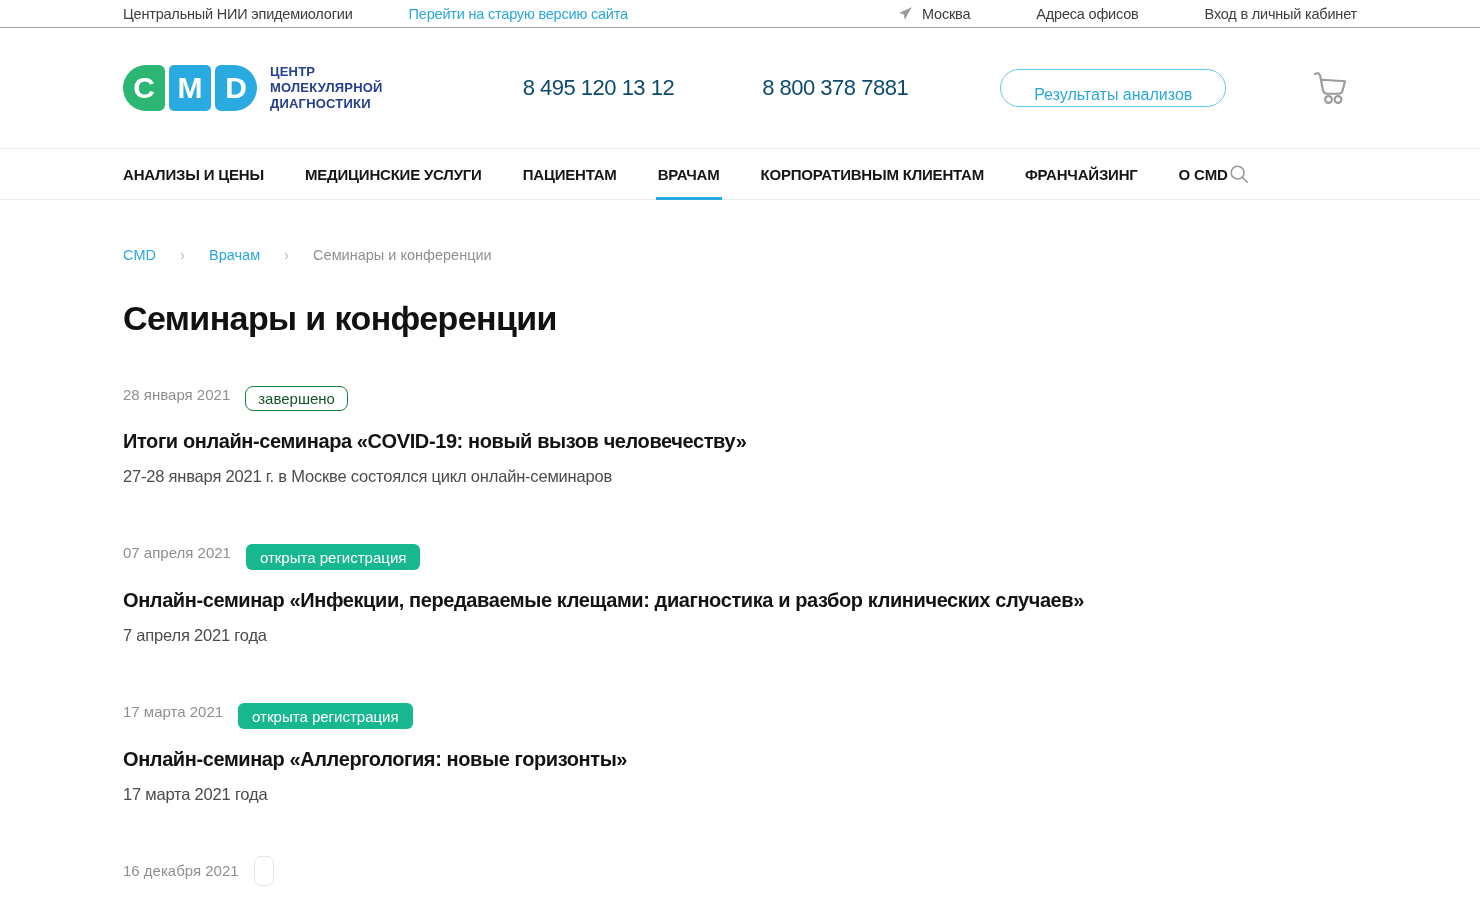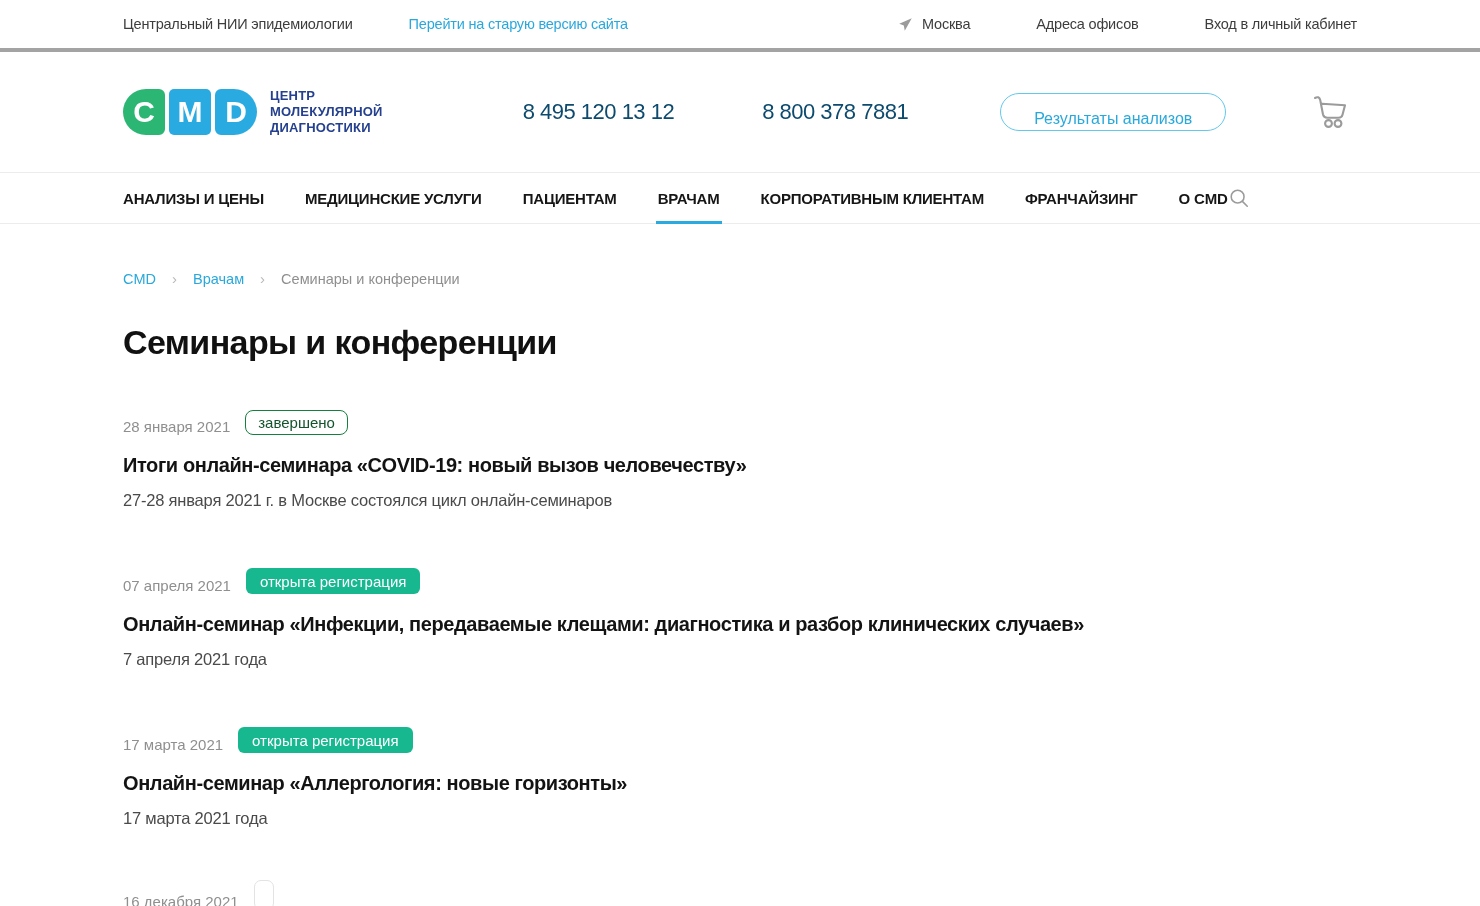--- a/index.html
+++ b/index.html
@@ -1,21 +1,21 @@
 <!DOCTYPE html>
 <html><head>
 <meta charset="utf-8">
 <style>
   * { margin: 0; padding: 0; box-sizing: border-box; }
   html, body { width: 1480px; height: 906px; background: #fff; overflow: hidden; }
   body { font-family: "Liberation Sans", sans-serif; color: #1c1c1c; }
   .container { width: 1234px; margin: 0 auto; }
 
   
-  .topbar { height: 52px; border-bottom: 4px solid #a3a3a3; }
+  .topbar { height: 28px; border-bottom: 1px solid #a3a3a3; }
   .topbar-inner { height: 100%; display: flex; align-items: center; justify-content: space-between; }
   .topbar-left { display: flex; align-items: center; gap: 56px; }
   .topbar-right { display: flex; align-items: center; gap: 66px; text-align: center; }
   .topbar span, .topbar a { font-size: 14.5px; color: #3d3d3d; letter-spacing: -0.2px; }
   .old-site-link { color: #29a8dc !important; text-decoration: underline; text-underline-offset: 3px; cursor: pointer; }
   .city { display: flex; align-items: center; gap: 9px; cursor: pointer; }
   .topbar a { cursor: pointer; text-decoration: none; }
 
   
   .header { height: 120px; }
@@ -40,32 +40,32 @@
   .nav-inner { height: 100%; display: flex; align-items: center; }
   .nav-list { height: 100%; display: flex; gap: 41px; }
   .nav-item { position: relative; height: 100%; display: flex; align-items: center;
               font-size: 15px; font-weight: bold; color: #161616; letter-spacing: -0.2px;
               cursor: pointer; white-space: nowrap; }
   .nav-item.active::after { content: ""; position: absolute; left: -2px; right: -2px; bottom: -1px;
                             height: 3px; background: #29abe2; }
   .nav-search { margin-left: auto; margin-right: 120px; cursor: pointer; display: flex; align-items: center; }
 
   
-  .breadcrumb { margin-top: 46px; display: flex; align-items: center; gap: 16px; font-size: 14.5px; }
+  .breadcrumb { margin-top: 46px; display: flex; align-items: center; gap: 24px; font-size: 14.5px; }
   .crumb-link { color: #29a8dc; cursor: pointer; }
   .crumb-current { color: #8f8f8f; }
   .crumb-sep { color: #b9b9b9; font-size: 15px; }
 
   
   .page-title { margin-top: 36px; font-size: 34px; font-weight: bold; color: #111; letter-spacing: -0.6px; }
 
   
   .seminar-list { margin-top: 48px; }
   .seminar-item { margin-bottom: 58px; }
-  .seminar-meta { display: flex; align-items: flex-end; gap: 15px; }
+  .seminar-meta { display: flex; align-items: flex-start; gap: 15px; }
   .seminar-date { font-size: 15px; color: #8f8f8f; }
   .badge { font-size: 15px; display: inline-flex; align-items: center; justify-content: center; }
   .badge-outline { color: #14532d; border: 1px solid #15803d; border-radius: 8px; padding: 3px 12px; background: #fff; }
   .badge-green { color: #fff; background: #17b890; border-radius: 6px; padding: 4.5px 14px; }
   .badge-empty { border: 1px solid #e3e3e3; border-radius: 7px; width: 20px; height: 30px;
                  align-self: flex-start; margin-top: -6px; background: #fff; }
   .seminar-title { margin-top: 19px; font-size: 20px; font-weight: bold; color: #131313;
                    letter-spacing: -0.4px; cursor: pointer; }
   .seminar-subtitle { margin-top: 14px; font-size: 16.5px; color: #4a4a4a; letter-spacing: -0.2px; }
 </style>

